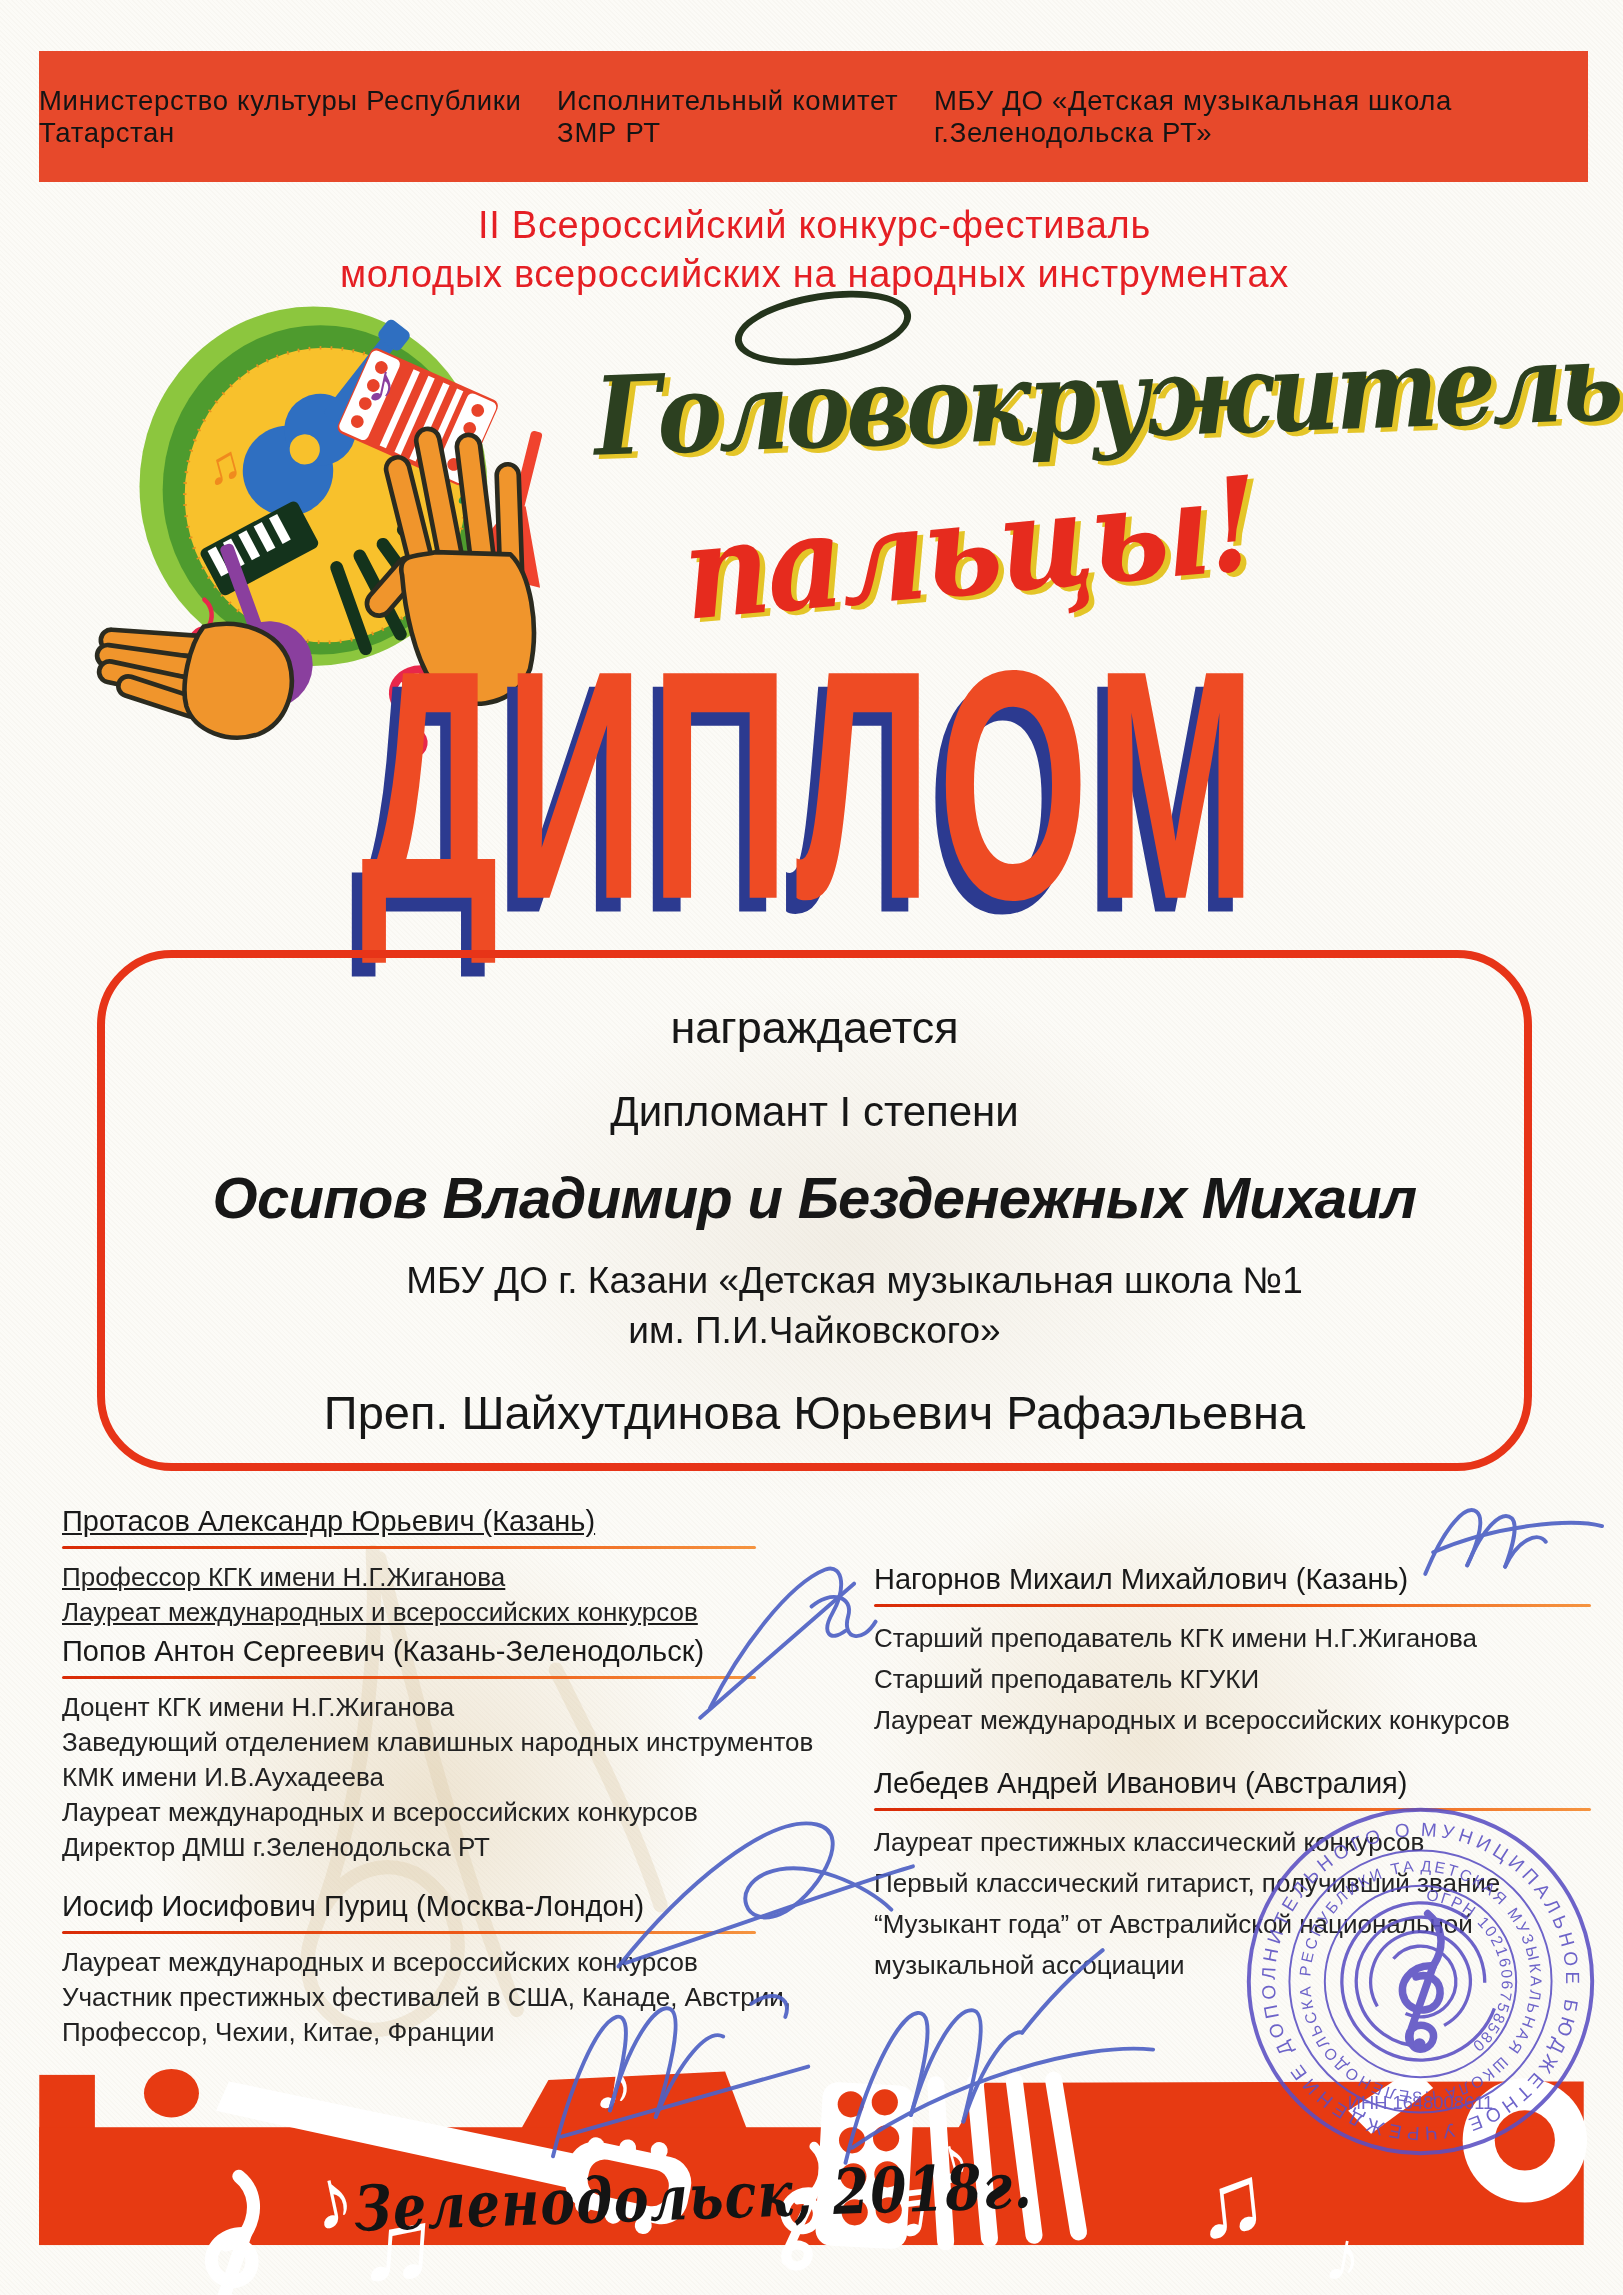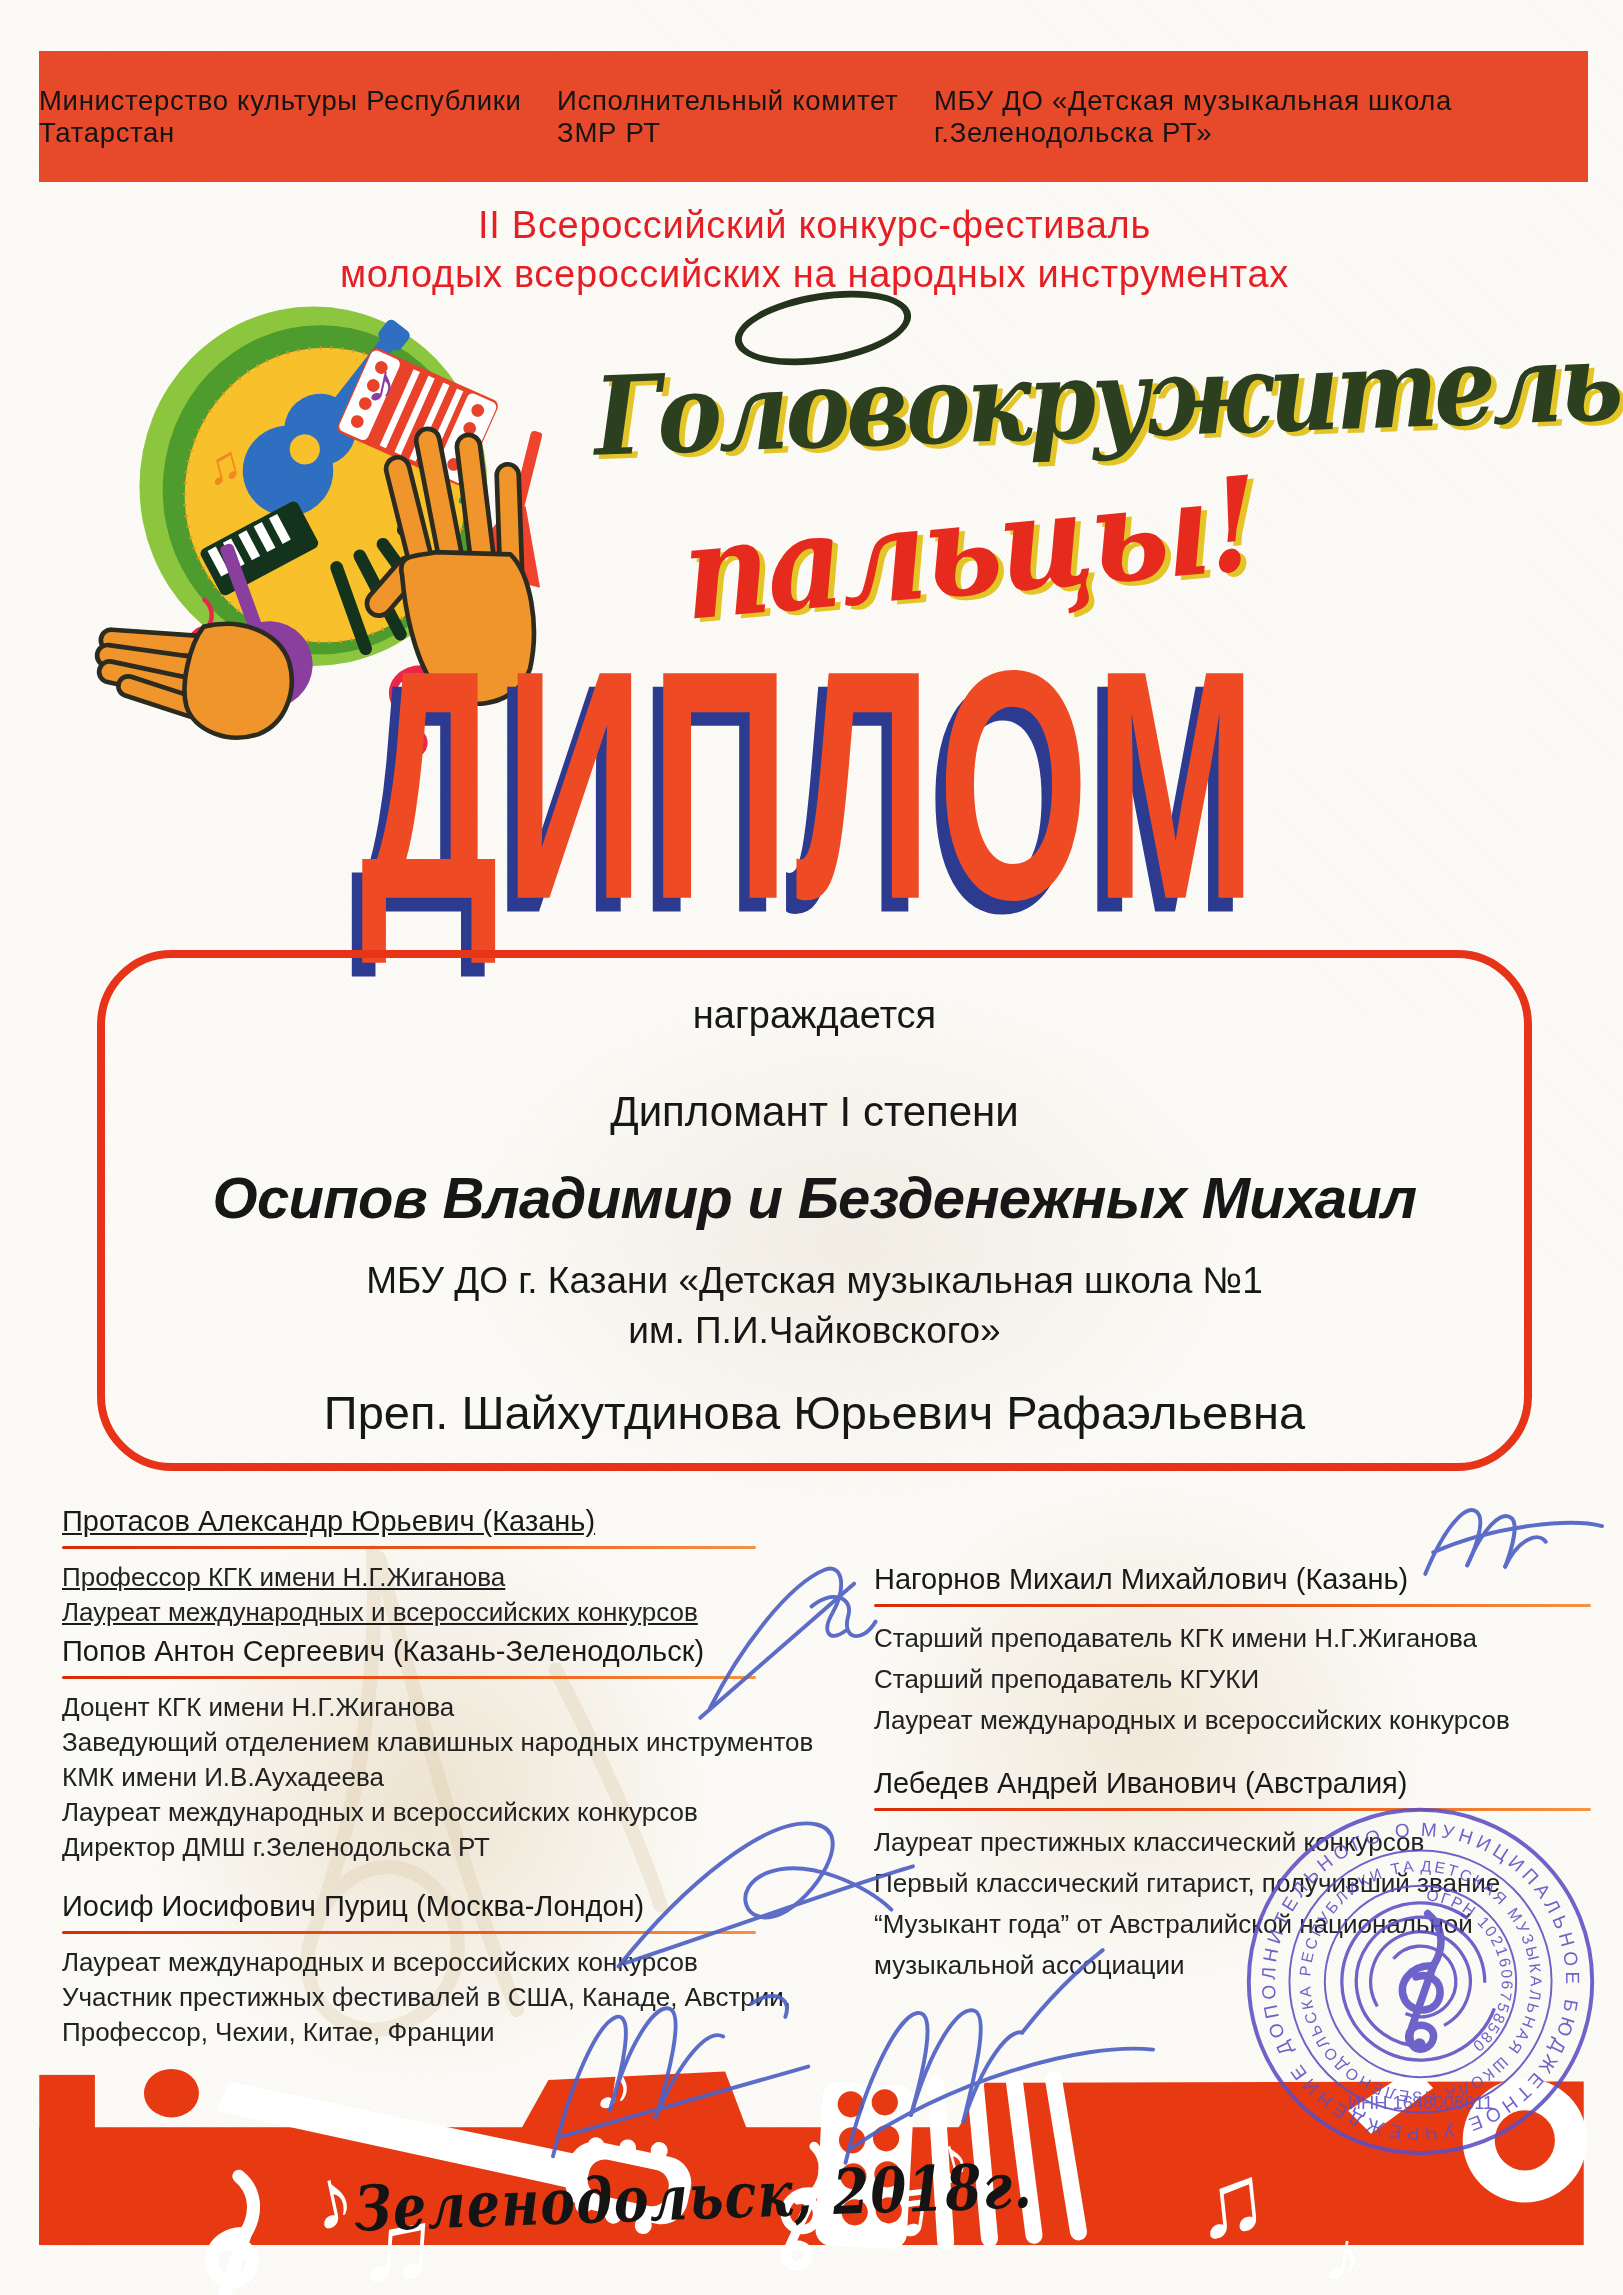--- a/index.html
+++ b/index.html
@@ -50,24 +50,24 @@
     color:#ee4b24;text-shadow:-11px 8.5px 0 #2c3a90;
     transform:scale(.95,1.6);transform-origin:center top;white-space:nowrap;
   }
 
   
   .awardbox{
     left:97px;top:950px;width:1419px;height:505px;
     border:8.5px solid #e73418;border-radius:75px;
   }
   .awardbox .line{position:absolute;left:0;width:100%;text-align:center;color:#171717;}
-  .aw-label   {top:36px; font-size:38px;}
+  .aw-label   {top:44px; font-size:45px;}
   .aw-degree  {top:130px;font-size:42px;}
   .aw-names   {top:206px;font-size:58px;font-weight:bold;font-style:italic;letter-spacing:-0.7px;}
-  .aw-school1 {top:302px;font-size:37px;}
+  .aw-school1 {top:302px;font-size:37px;padding-left:40px;}
   .aw-school2 {top:352px;font-size:37px;}
   .aw-teacher {top:427px;font-size:47px;}
 
   
   .jury-block{position:absolute;}
   .jury-name{font-size:29px;color:#191919;margin-bottom:7.9px;white-space:nowrap;}
   .rule{height:3.3px;border-radius:2px;background:linear-gradient(90deg,#d92b07,#ee5a18 60%,#f59440);margin-bottom:10.5px;}
   .jury-line{font-size:26px;color:#222;line-height:35px;white-space:nowrap;}
   .col-r .jury-line{line-height:41px;}
 

